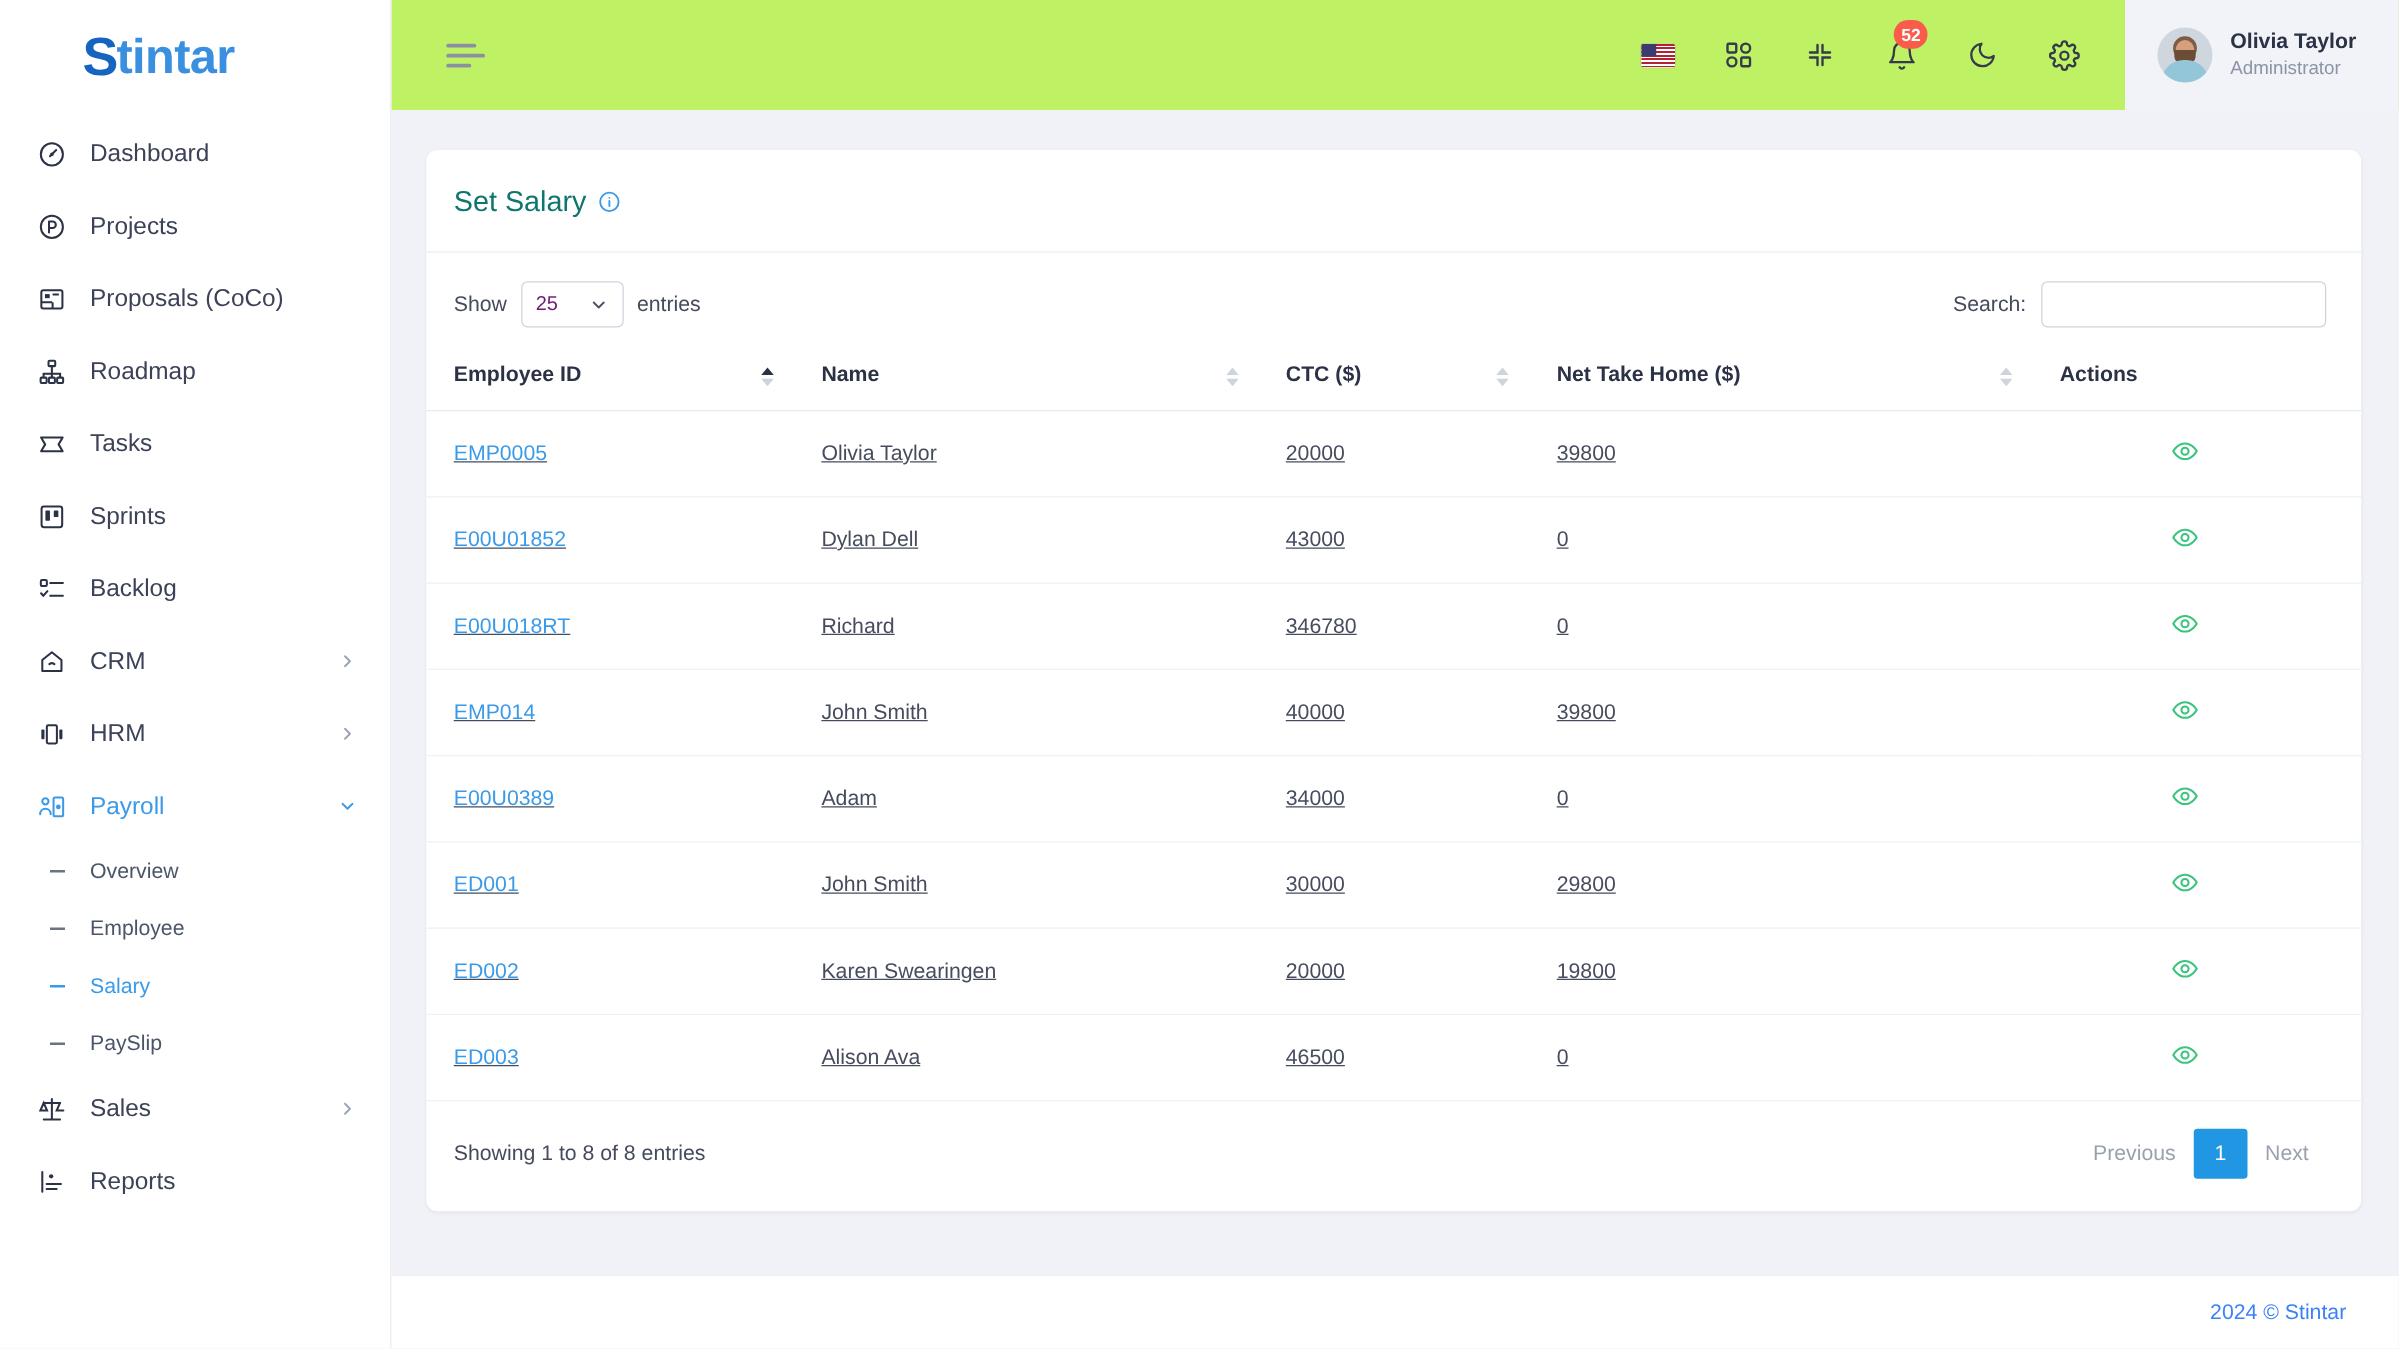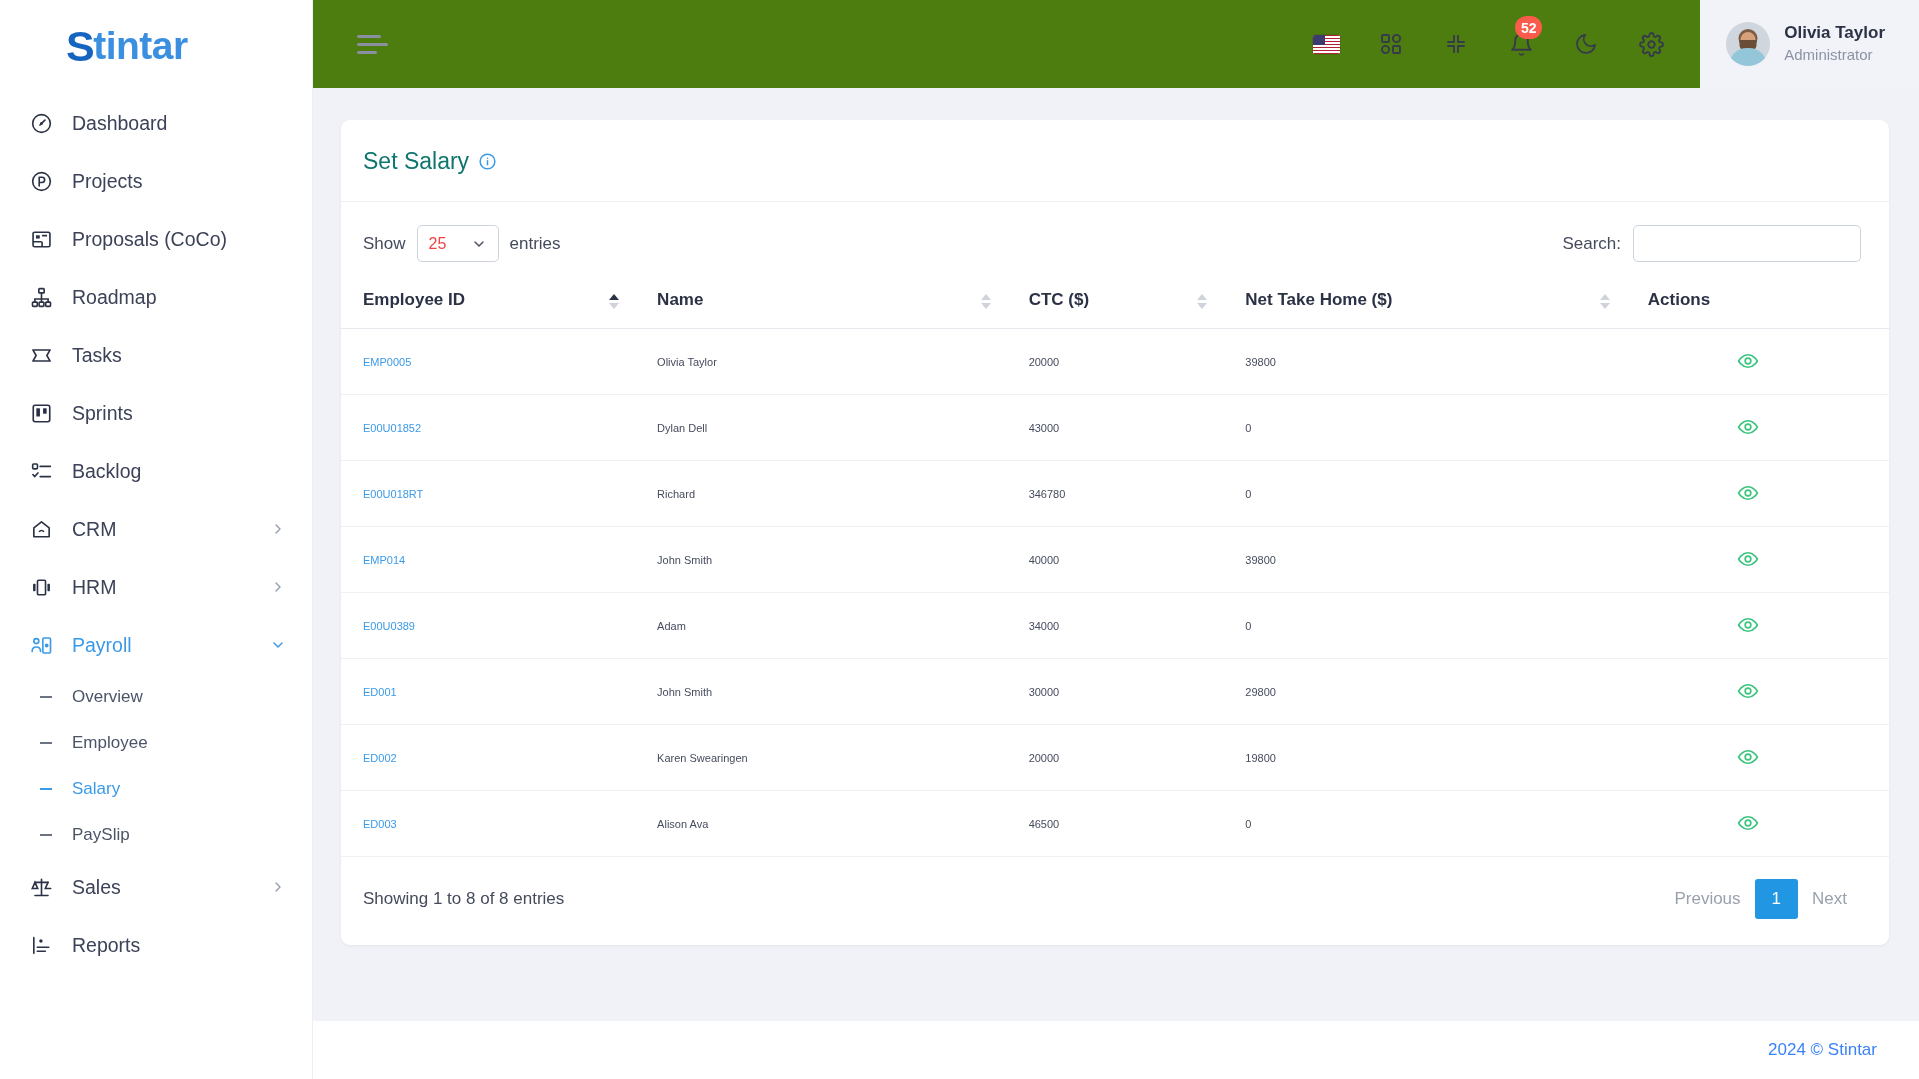--- a/index.html
+++ b/index.html
@@ -97,21 +97,21 @@
     height: 1079px;
     display: flex;
     flex-direction: column;
     background: #f1f2f7;
     overflow: hidden;
   }
 
   
   .topbar {
     height: 88px;
-    background: #4d7c0f;
+    background: #bef264;
     display: flex;
     align-items: center;
     flex-shrink: 0;
   }
   .burger {
     width: 44px; height: 44px;
     margin-left: 44px;
     display: flex; flex-direction: column; justify-content: center;
     gap: 5px; cursor: pointer;
   }
@@ -219,21 +219,21 @@
   .select-box {
     position: relative;
     border: 1px solid #ced4de;
     border-radius: 5px;
     height: 37px;
     min-width: 82px;
     display: flex;
     align-items: center;
     padding: 0 11px;
     font-size: 16px;
-    color: #ef4444;
+    color: #701a75;
     cursor: pointer;
     background: #fff;
   }
   .select-box .sel-val { flex: 1; }
   .select-box .chev { color: #4a5162; display:flex; margin-left: 14px; }
   .tools-spacer { flex: 1; }
   .search-wrap { display: flex; align-items: center; gap: 12px; font-size: 17px; color: #454b5c; }
   .search-input {
     width: 228px;
     height: 37px;
@@ -268,25 +268,26 @@
   th .sorter .up, th .sorter .dn {
     width: 0; height: 0;
     border-left: 5px solid transparent;
     border-right: 5px solid transparent;
   }
   th .sorter .up { border-bottom: 6px solid #cfd3da; }
   th .sorter .dn { border-top: 6px solid #cfd3da; }
   th.sorted-asc .sorter .up { border-bottom-color: #2b3245; }
 
   tbody td {
-    font-size: 11px;
+    font-size: 17px;
     color: #464c5e;
     padding: 20px 10px 20px 22px;
     border-bottom: 1px solid #eef0f3;
     white-space: nowrap;
+    text-decoration: underline;
   }
   tbody tr:last-child td { border-bottom: 1px solid #eef0f3; }
   td.emp-id a { color: #3b9ae8; text-decoration: none; cursor: pointer; }
   td.actions { text-align: center; padding-right: 40px; }
   .eye-btn {
     display: inline-flex;
     align-items: center; justify-content: center;
     color: #3bc47e;
     cursor: pointer;
     width: 24px; height: 24px;

